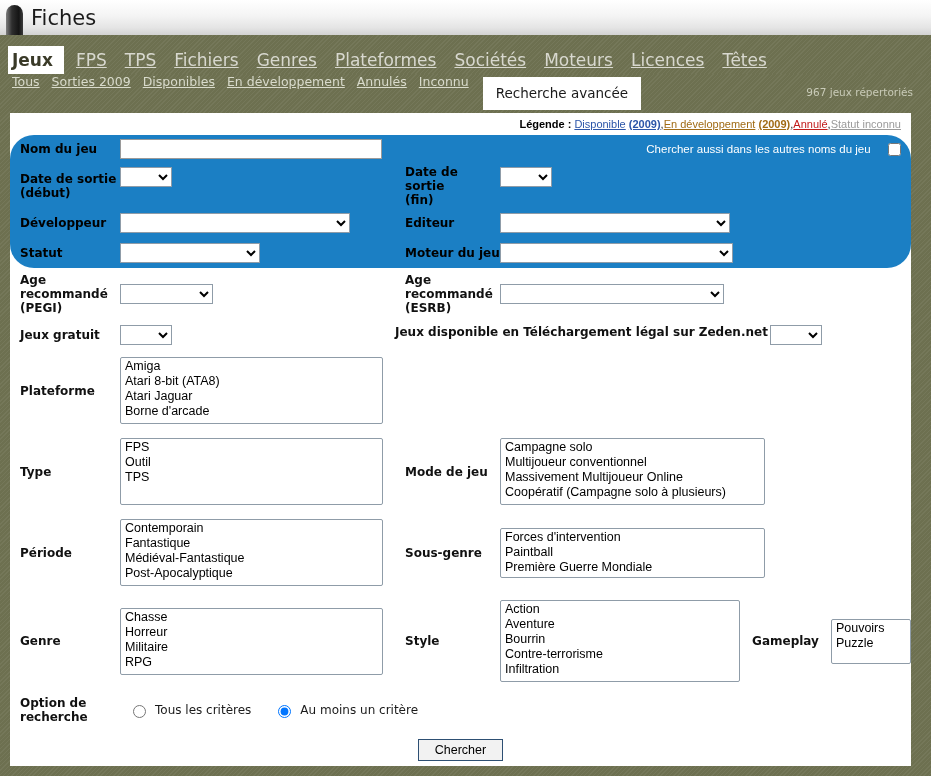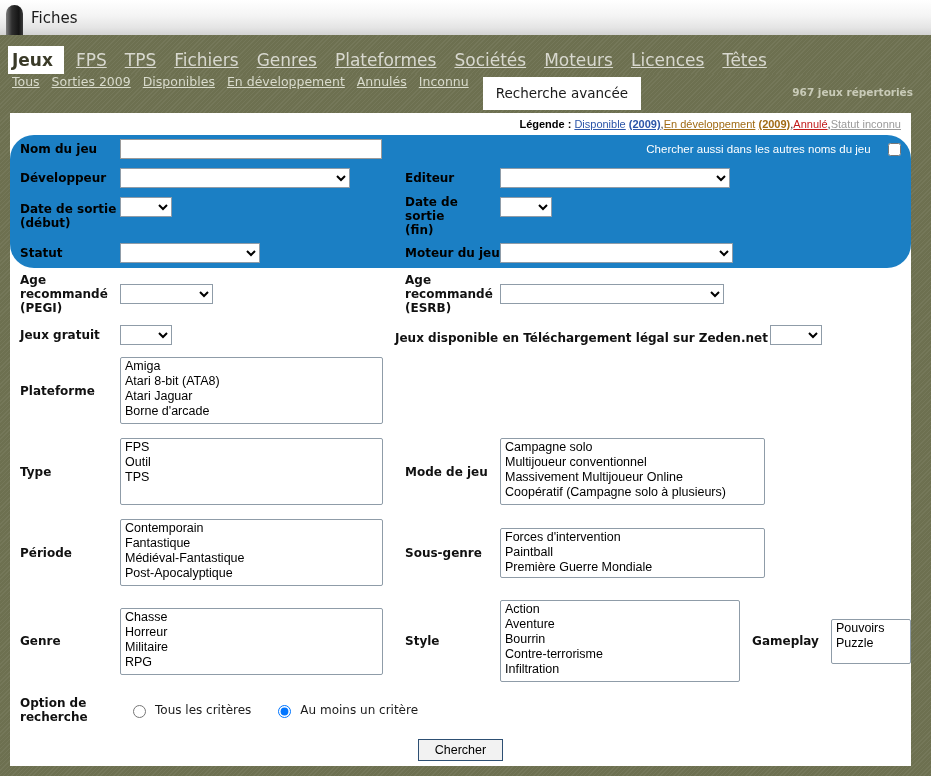--- a/index.html
+++ b/index.html
@@ -30,21 +30,21 @@
   }
   #titlebar-tab {
     position: absolute;
     left: 6px; top: 5px;
     width: 17px; height: 30px;
     border-radius: 9px 9px 0 0;
     background: linear-gradient(to right, #7d7d7d 0%, #2e2e2e 35%, #151515 75%, #3a3a3a 100%);
   }
   #titlebar-title {
     margin-left: 31px;
-    font-size: 15px;
+    font-size: 21px;
     color: #1b1b1b;
     font-family: "DejaVu Sans", sans-serif;
   }
 
   
   #page {
     position: absolute;
     left: 0; top: 35px;
     width: 931px; height: 741px;
     background: #ffffff;
@@ -121,21 +121,20 @@
     position: relative;
     top: 3px;
     margin-left: 2px;
   }
   #count-label {
     position: absolute;
     right: 18px; top: 12px;
     font-size: 10.5px;
     color: #c9cbb8;
     font-family: "DejaVu Sans", sans-serif;
-    font-weight: bold;
   }
 
   
   #content {
     position: absolute;
     left: 10px;
     top: 39px;
     width: 901px;
     height: 653px;
     background: #ffffff;
@@ -300,47 +299,47 @@
               <tr style="height:28px">
             <td class="lbl">Nom du jeu</td>
             <td>
               <input class="text" style="width: 262px;" type="text" value="">
             </td>
             <td colspan="2" style="text-align:right;padding-right:10px">
               <span class="chk-text">Chercher aussi dans les autres noms du jeu</span>
               <input class="cb" type="checkbox" style="">
             </td>
           </tr>
-          <tr style="height:30px">
-            <td class="lbl">Développeur</td>
-            <td>
-              <select class="sel" style="width:230px"><option></option></select>
-            </td>
-            <td class="lbl">Editeur</td>
-            <td>
-              <select class="sel" style="width:230px"><option></option></select>
-            </td>
-          </tr>
           <tr style="height:45px">
             <td class="lbl">
                   <div>Date de sortie</div>
                   <div>(début)</div>
                 </td>
             <td style="vertical-align:top;padding-top:4px">
               <select class="sel" style="width:52px"><option></option></select>
             </td>
             <td class="lbl">
                   <div>Date de sortie</div>
                   <div>(fin)</div>
                 </td>
             <td style="vertical-align:top;padding-top:4px">
               <select class="sel" style="width:52px"><option></option></select>
             </td>
           </tr>
           <tr style="height:30px">
+            <td class="lbl">Développeur</td>
+            <td>
+              <select class="sel" style="width:230px"><option></option></select>
+            </td>
+            <td class="lbl">Editeur</td>
+            <td>
+              <select class="sel" style="width:230px"><option></option></select>
+            </td>
+          </tr>
+          <tr style="height:30px">
             <td class="lbl">Statut</td>
             <td>
               <select class="sel" style="width:140px"><option></option></select>
             </td>
             <td class="lbl">Moteur du jeu</td>
             <td>
               <select class="sel" style="width:233px"><option></option></select>
             </td>
           </tr>
         </tbody>
@@ -369,21 +368,21 @@
               <select class="sel" style="width:224px"><option></option></select>
             </td>
           </tr>
 
           <tr style="height:30px">
             <td class="lbl">Jeux gratuit</td>
             <td>
               <select class="sel" style="width:52px"><option></option></select>
             </td>
             <td colspan="2">
-              <div style="display:flex;align-items:flex-end;gap:2px">
+              <div style="display:flex;align-items:flex-start;gap:2px">
                 <span class="lbl" style="padding-left:0 !important;white-space:nowrap">Jeux disponible en Téléchargement légal sur Zeden.net</span>
                 <select class="sel" style="width:52px"><option></option></select>
               </div>
             </td>
           </tr>
 
           <tr class="pad-row">
             <td class="lbl">Plateforme</td>
             <td>
               <select class="multi" multiple="" size="4" style="width:263px;height:67px">

